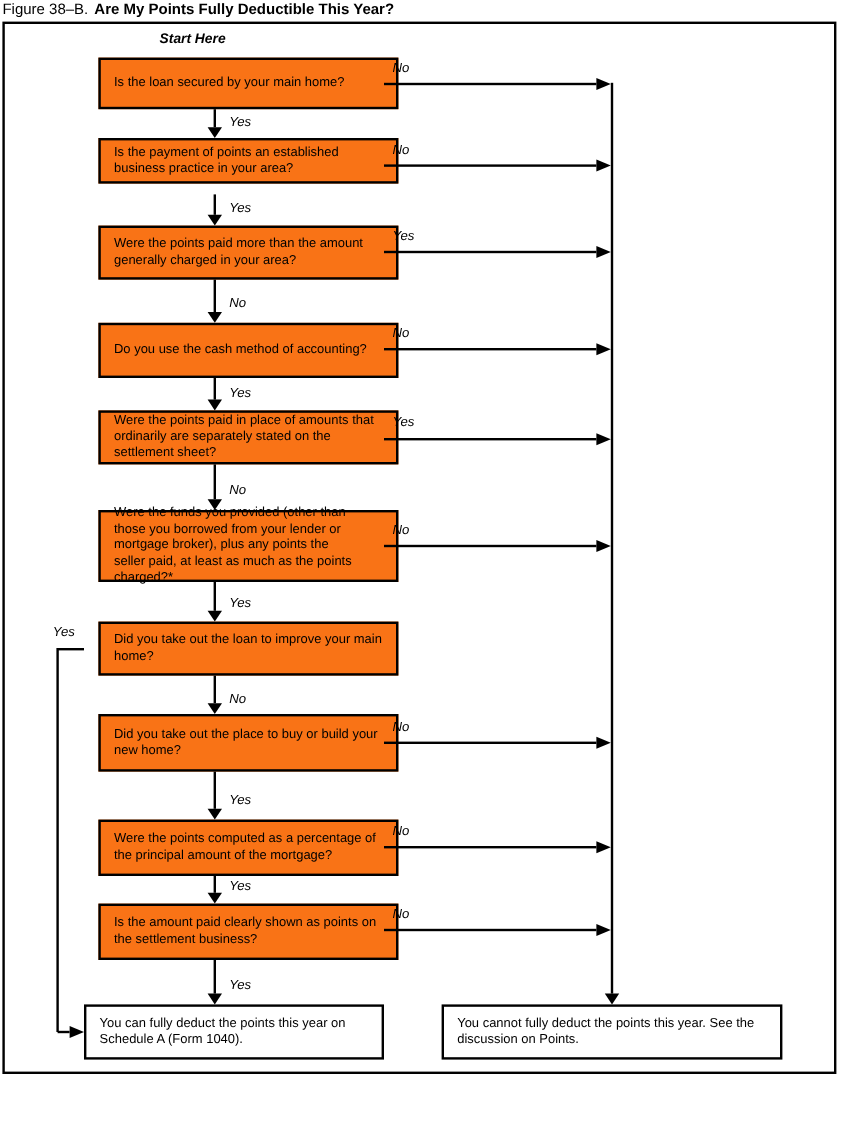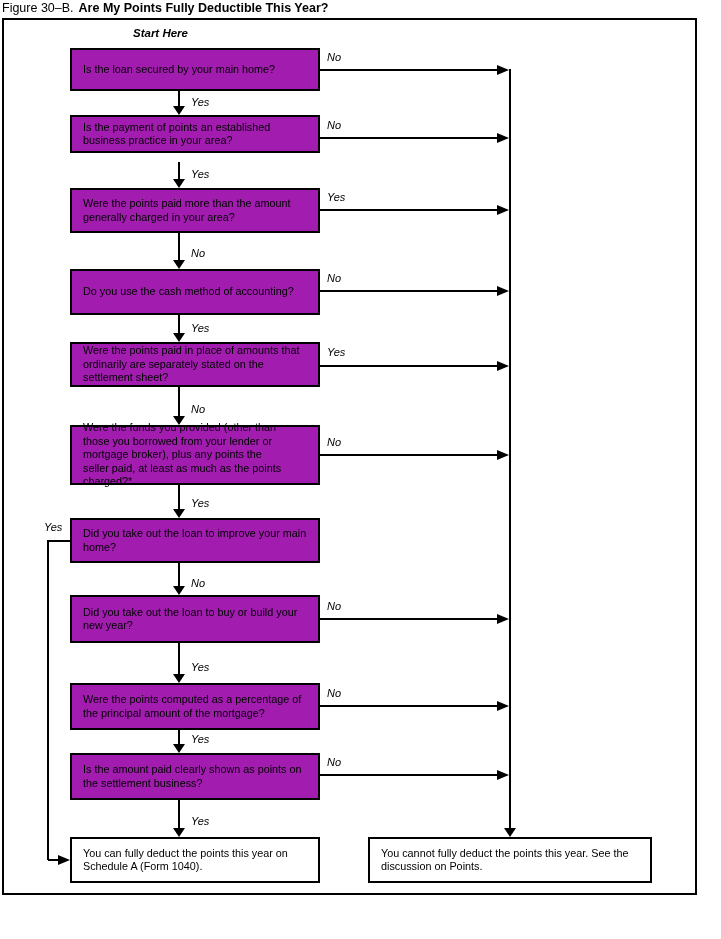--- a/index.html
+++ b/index.html
@@ -9,21 +9,21 @@
     background:#ffffff; color:#000000;
     font-family:"Liberation Sans", sans-serif;
     overflow:hidden;
   }
   .fig-title { position:absolute; left:2px; top:1px; font-size:12.5px; white-space:nowrap; }
   .fig-title .prefix { font-weight:normal; margin-right:5px; }
   .fig-title .main { font-weight:bold; }
   .outer-border { position:absolute; left:2px; top:18px; width:695px; height:877px; border:2px solid #000; }
   .start-here { position:absolute; left:133px; top:27px; font-size:11.5px; font-weight:bold; font-style:italic; }
   .qbox {
-    position:absolute; left:70px; width:250px; border:2px solid #000; background:#a21caf;
+    position:absolute; left:82px; width:250px; border:2px solid #000; background:#f97316;
     display:flex; align-items:center;
     font-size:10.8px; line-height:13.5px;
     padding:2px 6px 2px 11px;
   }
   .qbox .qtext { display:block; }
   .obox {
     position:absolute; border:2px solid #000; background:#fff;
     display:flex; align-items:center;
     font-size:10.8px; line-height:13.5px;
     padding:2px 8px 2px 11px;
@@ -39,21 +39,21 @@
   .footnote { position:absolute; left:2px; top:901px; width:717px; font-size:9.8px; line-height:15px; }
   .footnote .fline2 { margin-left:4px; }
   .it { }
 </style>
 </head>
 <body>
 
 <div class="canvas">
 
   <div class="fig-title">
-    <span class="prefix">Figure 30–B.</span><span class="main">Are My Points Fully Deductible This Year?</span>
+    <span class="prefix">Figure 38–B.</span><span class="main">Are My Points Fully Deductible This Year?</span>
   </div>
 
   <div class="outer-border"></div>
 
   <div class="start-here">Start Here</div>
 
   <div class="qbox" style="top:48px;height:43px;">
       <span class="qtext">Is the loan secured by your main home?</span>
     </div>
   <div class="qbox" style="top:115px;height:38px;">
@@ -68,21 +68,21 @@
   <div class="qbox" style="top:342px;height:45px;align-items:center;">
       <span class="qtext">Were the points paid in place of amounts that ordinarily are separately stated on the settlement sheet?</span>
     </div>
   <div class="qbox" style="top:425px;height:60px;padding-right:30px;">
       <span class="qtext">Were the funds you provided (other than those you borrowed from your lender or mortgage broker), plus any points the seller paid, at least as much as the points charged?*</span>
     </div>
   <div class="qbox" style="top:518px;height:45px;">
       <span class="qtext">Did you take out the loan to improve your main home?</span>
     </div>
   <div class="qbox" style="top:595px;height:48px;">
-      <span class="qtext">Did you take out the loan to buy or build your new year?</span>
+      <span class="qtext">Did you take out the place to buy or build your new home?</span>
     </div>
   <div class="qbox" style="top:683px;height:47px;">
       <span class="qtext">Were the points computed as a percentage of the principal amount of the mortgage?</span>
     </div>
   <div class="qbox" style="top:753px;height:47px;">
       <span class="qtext">Is the amount paid clearly shown as points on the settlement business?</span>
     </div>
 
   <div class="obox" style="left:70px;top:837px;width:250px;height:46px;">
     <span class="qtext">You can fully deduct the points this year on Schedule A (Form 1040).</span>

